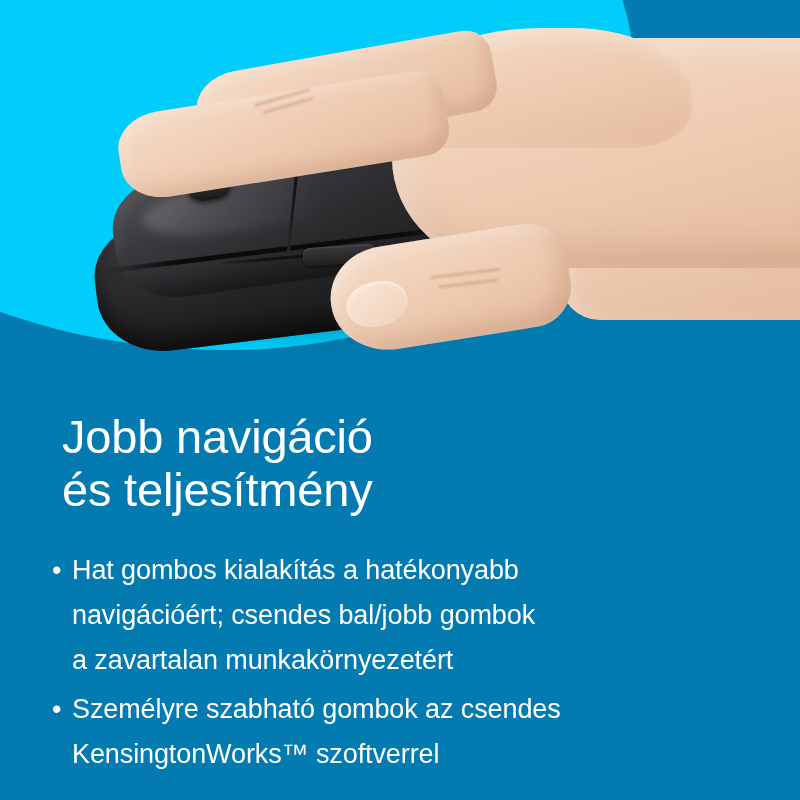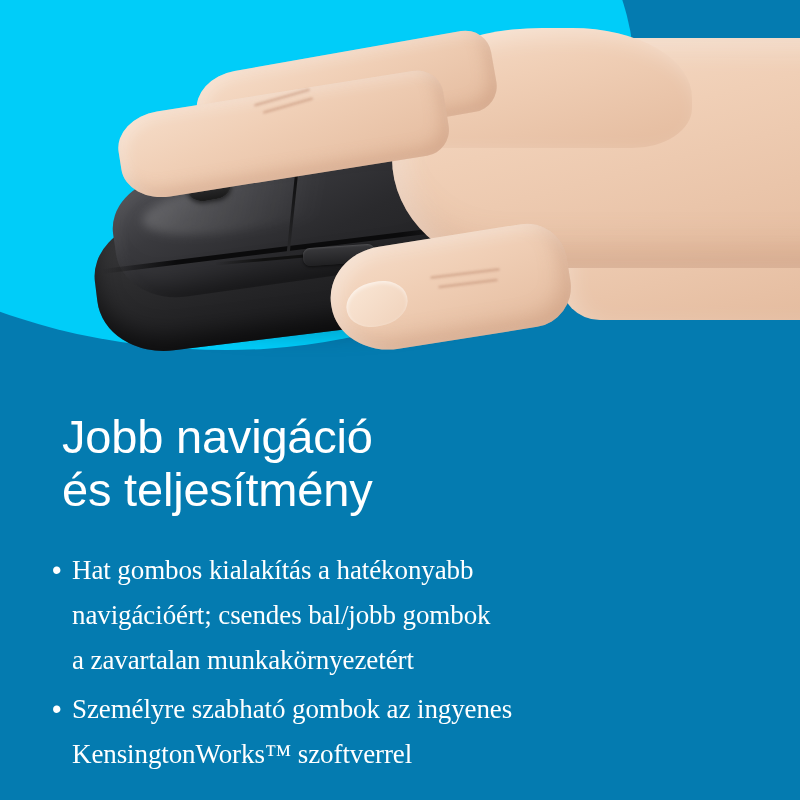--- a/index.html
+++ b/index.html
@@ -163,21 +163,20 @@
     flex:0 0 20px;
     text-align:left;
   }
   .bullet-text {
     color:#ffffff;
     font-size:27px;
     line-height:45px;
     font-weight:400;
     white-space:pre-line;
     letter-spacing:-0.1px;
-    font-family:Liberation Serif, serif;
   }
 </style>
 </head>
 <body>
 
 <div id="stage">
 
   <div class="hero">
 
     <div class="cyan-blob"></div>
@@ -224,20 +223,20 @@
 
       <div class="bullet">
         <span class="bullet-dot">•</span>
         <span class="bullet-text">Hat gombos kialakítás a hatékonyabb
 navigációért; csendes bal/jobb gombok
 a zavartalan munkakörnyezetért</span>
       </div>
 
       <div class="bullet">
         <span class="bullet-dot">•</span>
-        <span class="bullet-text">Személyre szabható gombok az ingyenes
+        <span class="bullet-text">Személyre szabható gombok az csendes
 KensingtonWorks™ szoftverrel</span>
       </div>
 
     </div>
   </div>
 
 </div>
 
 </body></html>

